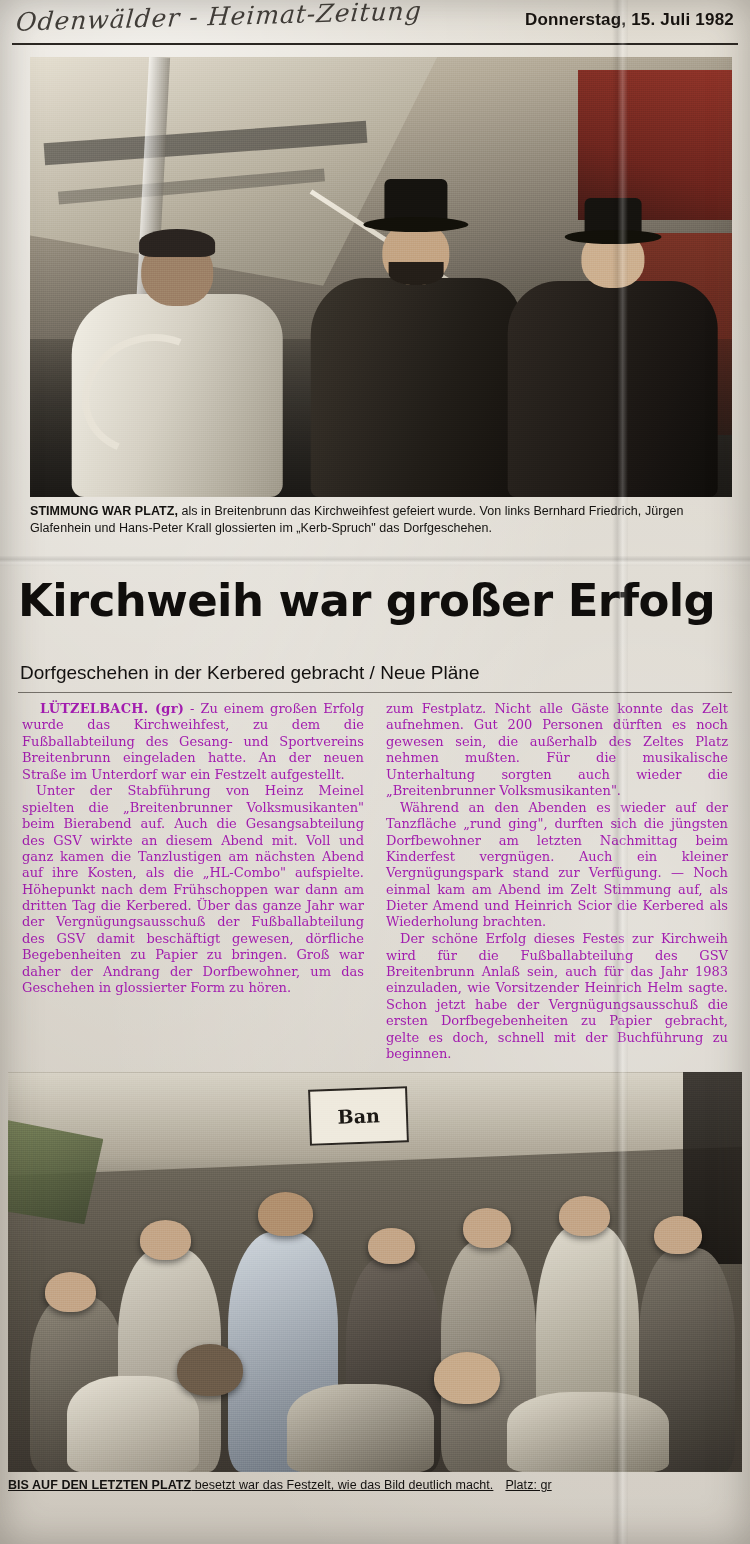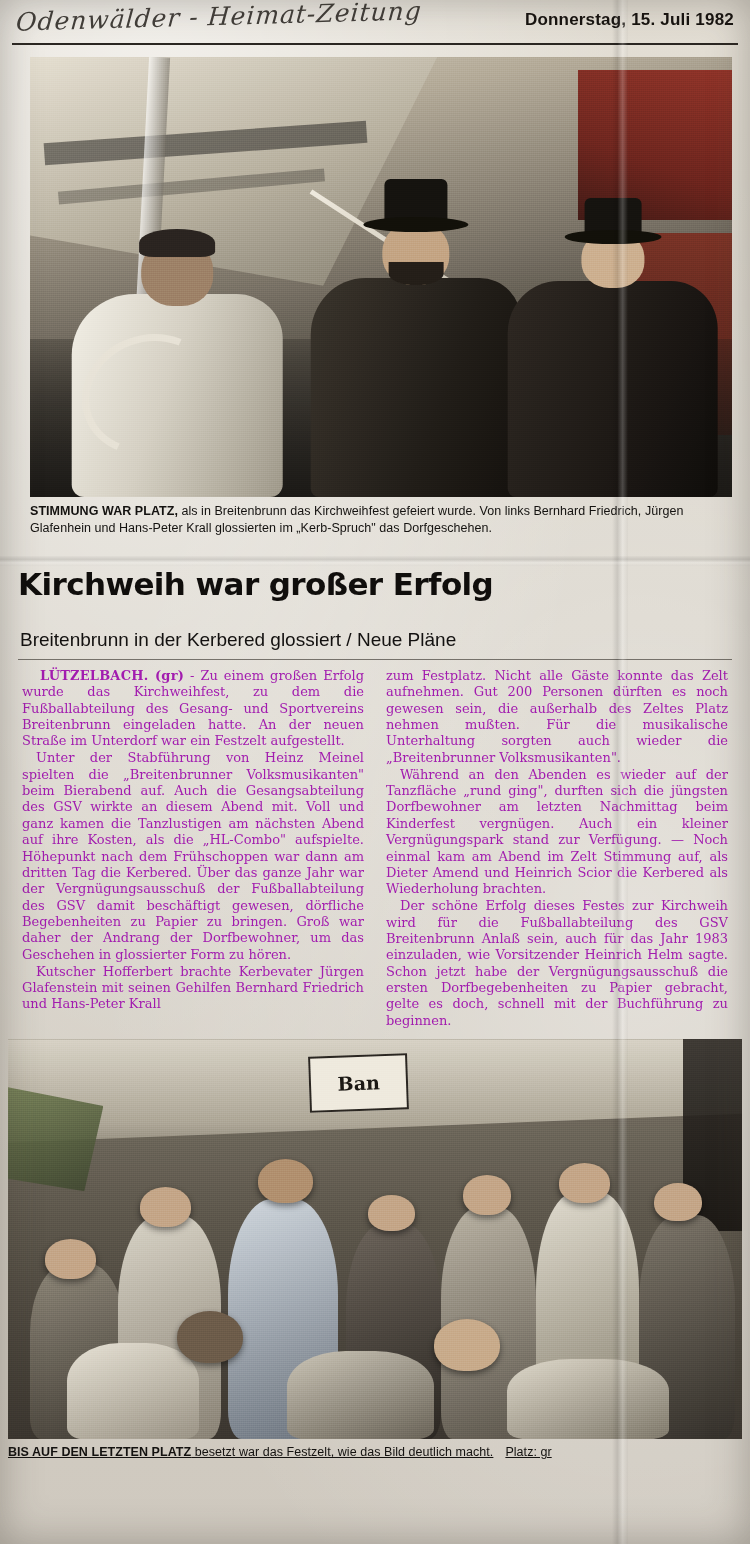--- a/index.html
+++ b/index.html
@@ -268,21 +268,21 @@
     display: flex;
     justify-content: flex-start;
     gap: 12px;
     text-decoration: underline;
   }
 
   
   .headline {
     font-family: "DejaVu Sans", sans-serif;
     font-weight: bold;
-    font-size: 31px;
+    font-size: 45px;
     line-height: 1.02;
     letter-spacing: -0.6px;
     padding: 12px 20px 0 18px;
     color: #100e0c;
   }
   .subhead {
     font-family: "Liberation Sans", sans-serif;
     font-size: 19px;
     line-height: 1.15;
     padding: 8px 20px 0 20px;
@@ -374,28 +374,27 @@
         <div class="hatbrim"></div>
       </div>
       <div class="grain"></div>
     </div>
 
     <div class="caption">
       <b>STIMMUNG WAR PLATZ,</b><span> als in Breitenbrunn das Kirchweihfest gefeiert wurde. Von links Bernhard Friedrich, Jürgen Glafenhein und Hans-Peter Krall glossierten im „Kerb-Spruch" das Dorfgeschehen.</span>
     </div>
 
     <h1 class="headline">Kirchweih war großer Erfolg</h1>
-    <div class="subhead">Breitenbrunn in der Kerbered glossiert / Neue Pläne</div>
+    <div class="subhead">Dorfgeschehen in der Kerbered gebracht / Neue Pläne</div>
     <div class="head-rule"></div>
 
     <div class="columns">
       <div class="col">
         <p class="first"><span class="dateline">LÜTZELBACH. (gr)</span><span> - Zu einem großen Erfolg wurde das Kirchweihfest, zu dem die Fußballabteilung des Gesang- und Sportvereins Breitenbrunn eingeladen hatte. An der neuen Straße im Unterdorf war ein Festzelt aufgestellt.</span></p>
         <p>Unter der Stabführung von Heinz Meinel spielten die „Breitenbrunner Volksmusikanten" beim Bierabend auf. Auch die Gesangsabteilung des GSV wirkte an diesem Abend mit. Voll und ganz kamen die Tanzlustigen am nächsten Abend auf ihre Kosten, als die „HL-Combo" aufspielte. Höhepunkt nach dem Frühschoppen war dann am dritten Tag die Kerbered. Über das ganze Jahr war der Vergnügungsausschuß der Fußballabteilung des GSV damit beschäftigt gewesen, dörfliche Begebenheiten zu Papier zu bringen. Groß war daher der Andrang der Dorfbewohner, um das Geschehen in glossierter Form zu hören.</p>
-        <p>Kutscher Hofferbert brachte Kerbevater Jürgen Glafenstein mit seinen Gehilfen Bernhard Friedrich und Hans-Peter Krall</p>
       </div>
       <div class="col">
         <p style="text-indent:0">zum Festplatz. Nicht alle Gäste konnte das Zelt aufnehmen. Gut 200 Personen dürften es noch gewesen sein, die außerhalb des Zeltes Platz nehmen mußten. Für die musikalische Unterhaltung sorgten auch wieder die „Breitenbrunner Volksmusikanten".</p>
         <p>Während an den Abenden es wieder auf der Tanzfläche „rund ging", durften sich die jüngsten Dorfbewohner am letzten Nachmittag beim Kinderfest vergnügen. Auch ein kleiner Vergnügungspark stand zur Verfügung. — Noch einmal kam am Abend im Zelt Stimmung auf, als Dieter Amend und Heinrich Scior die Kerbered als Wiederholung brachten.</p>
         <p>Der schöne Erfolg dieses Festes zur Kirchweih wird für die Fußballabteilung des GSV Breitenbrunn Anlaß sein, auch für das Jahr 1983 einzuladen, wie Vorsitzender Heinrich Helm sagte. Schon jetzt habe der Vergnügungsausschuß die ersten Dorfbegebenheiten zu Papier gebracht, gelte es doch, schnell mit der Buchführung zu beginnen.</p>
       </div>
     </div>
 
     <div class="photo photo-bottom">
       <div class="p2-bg"></div>

